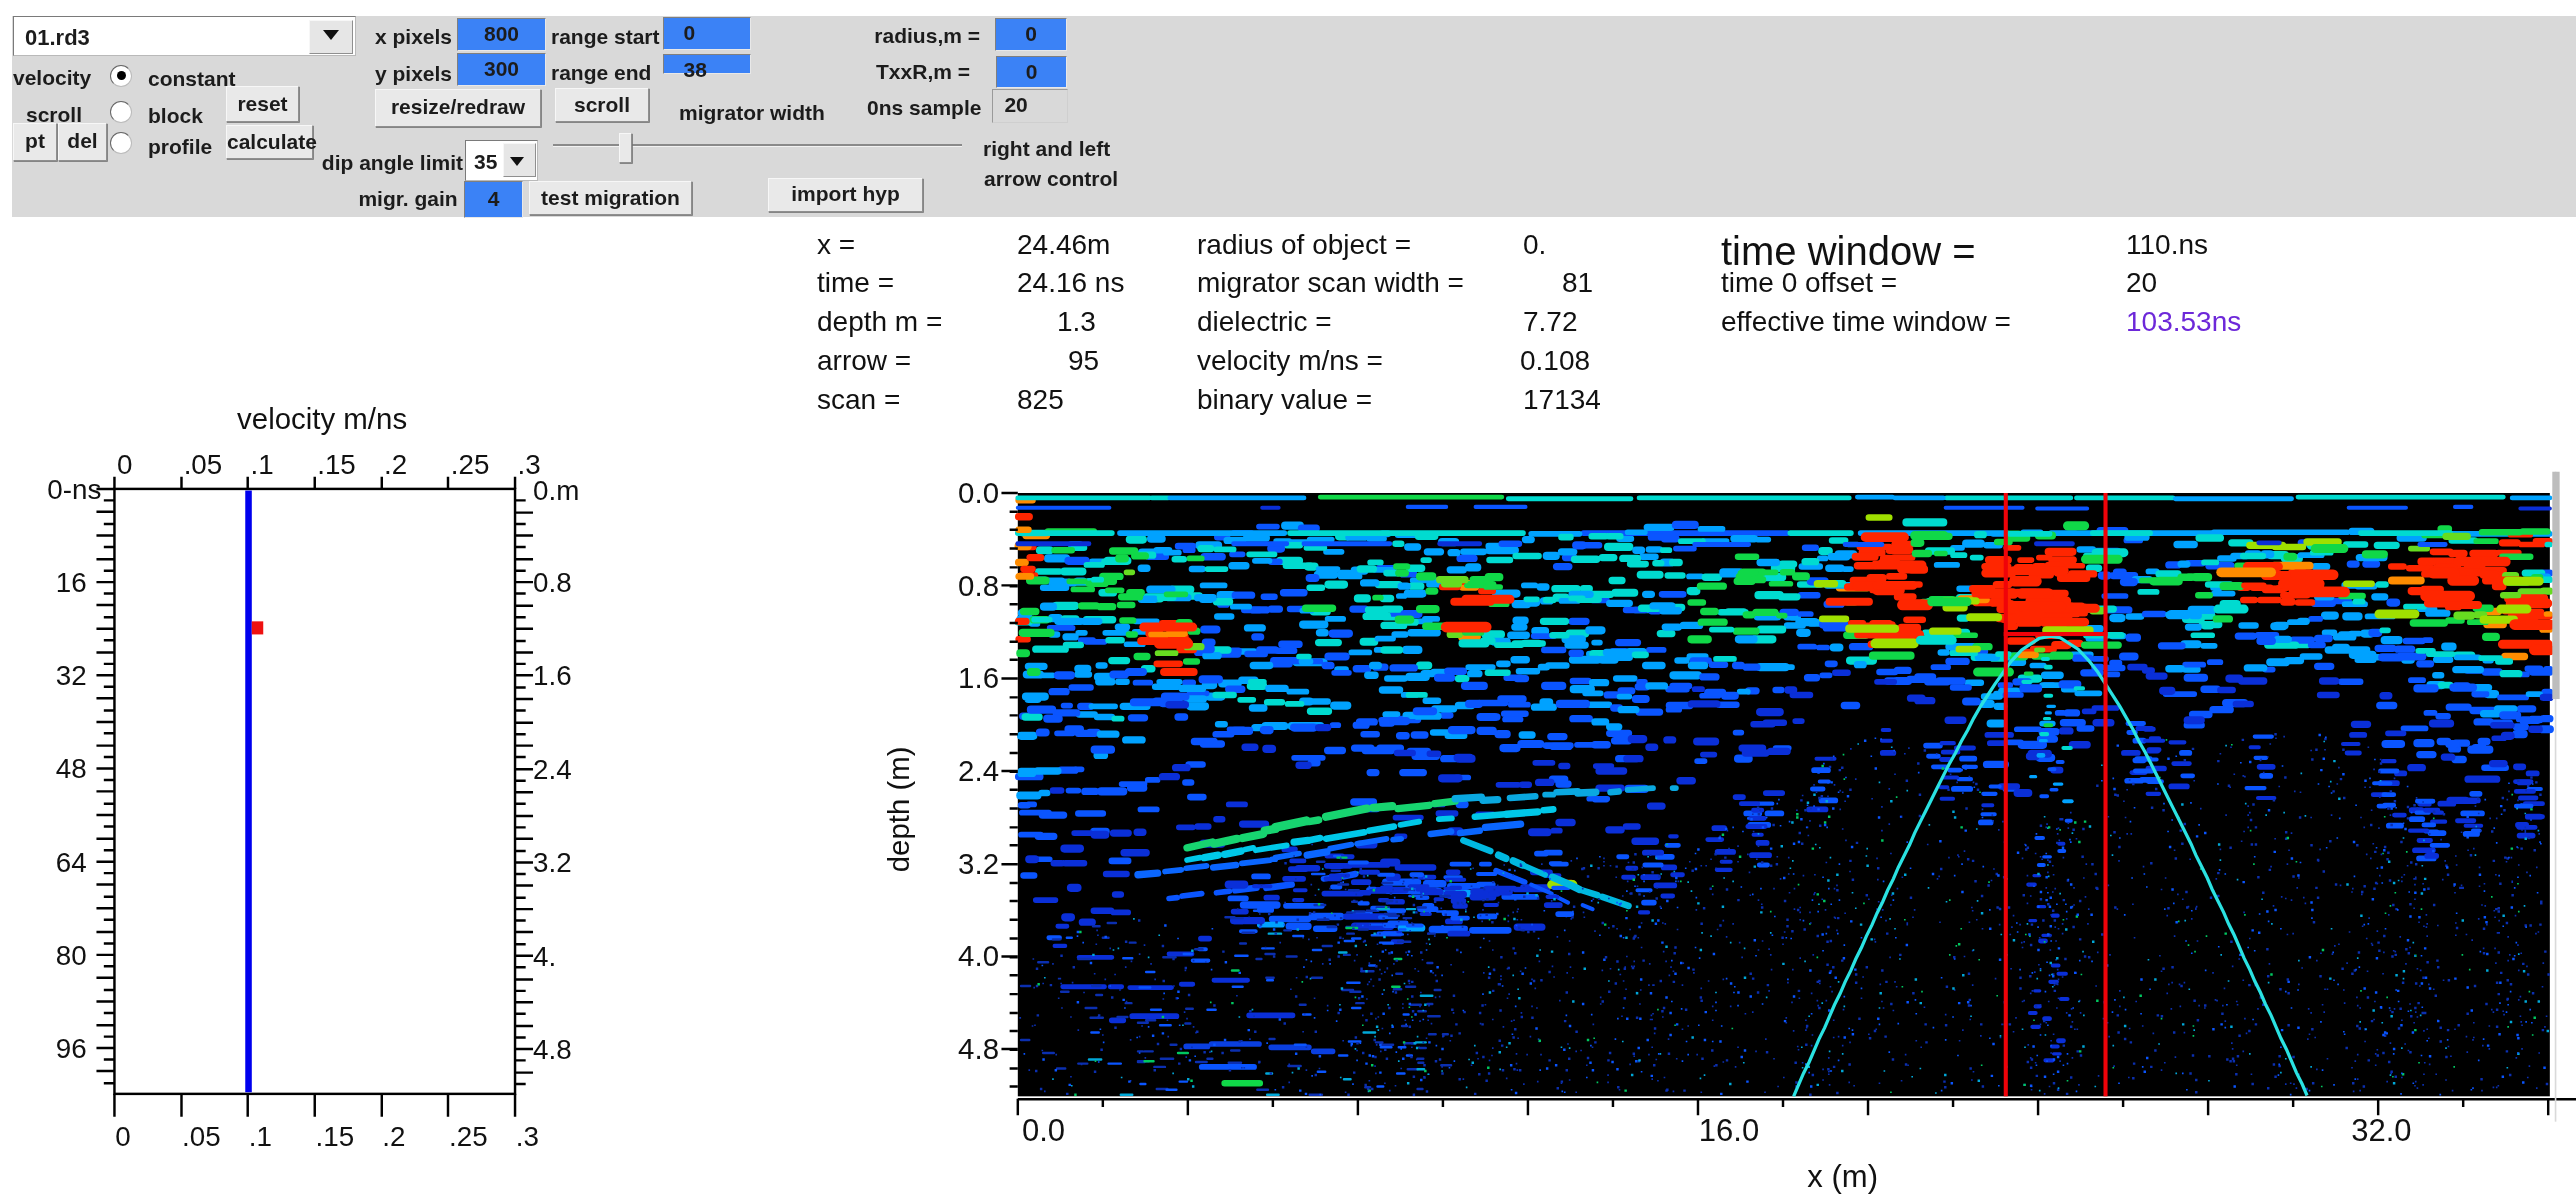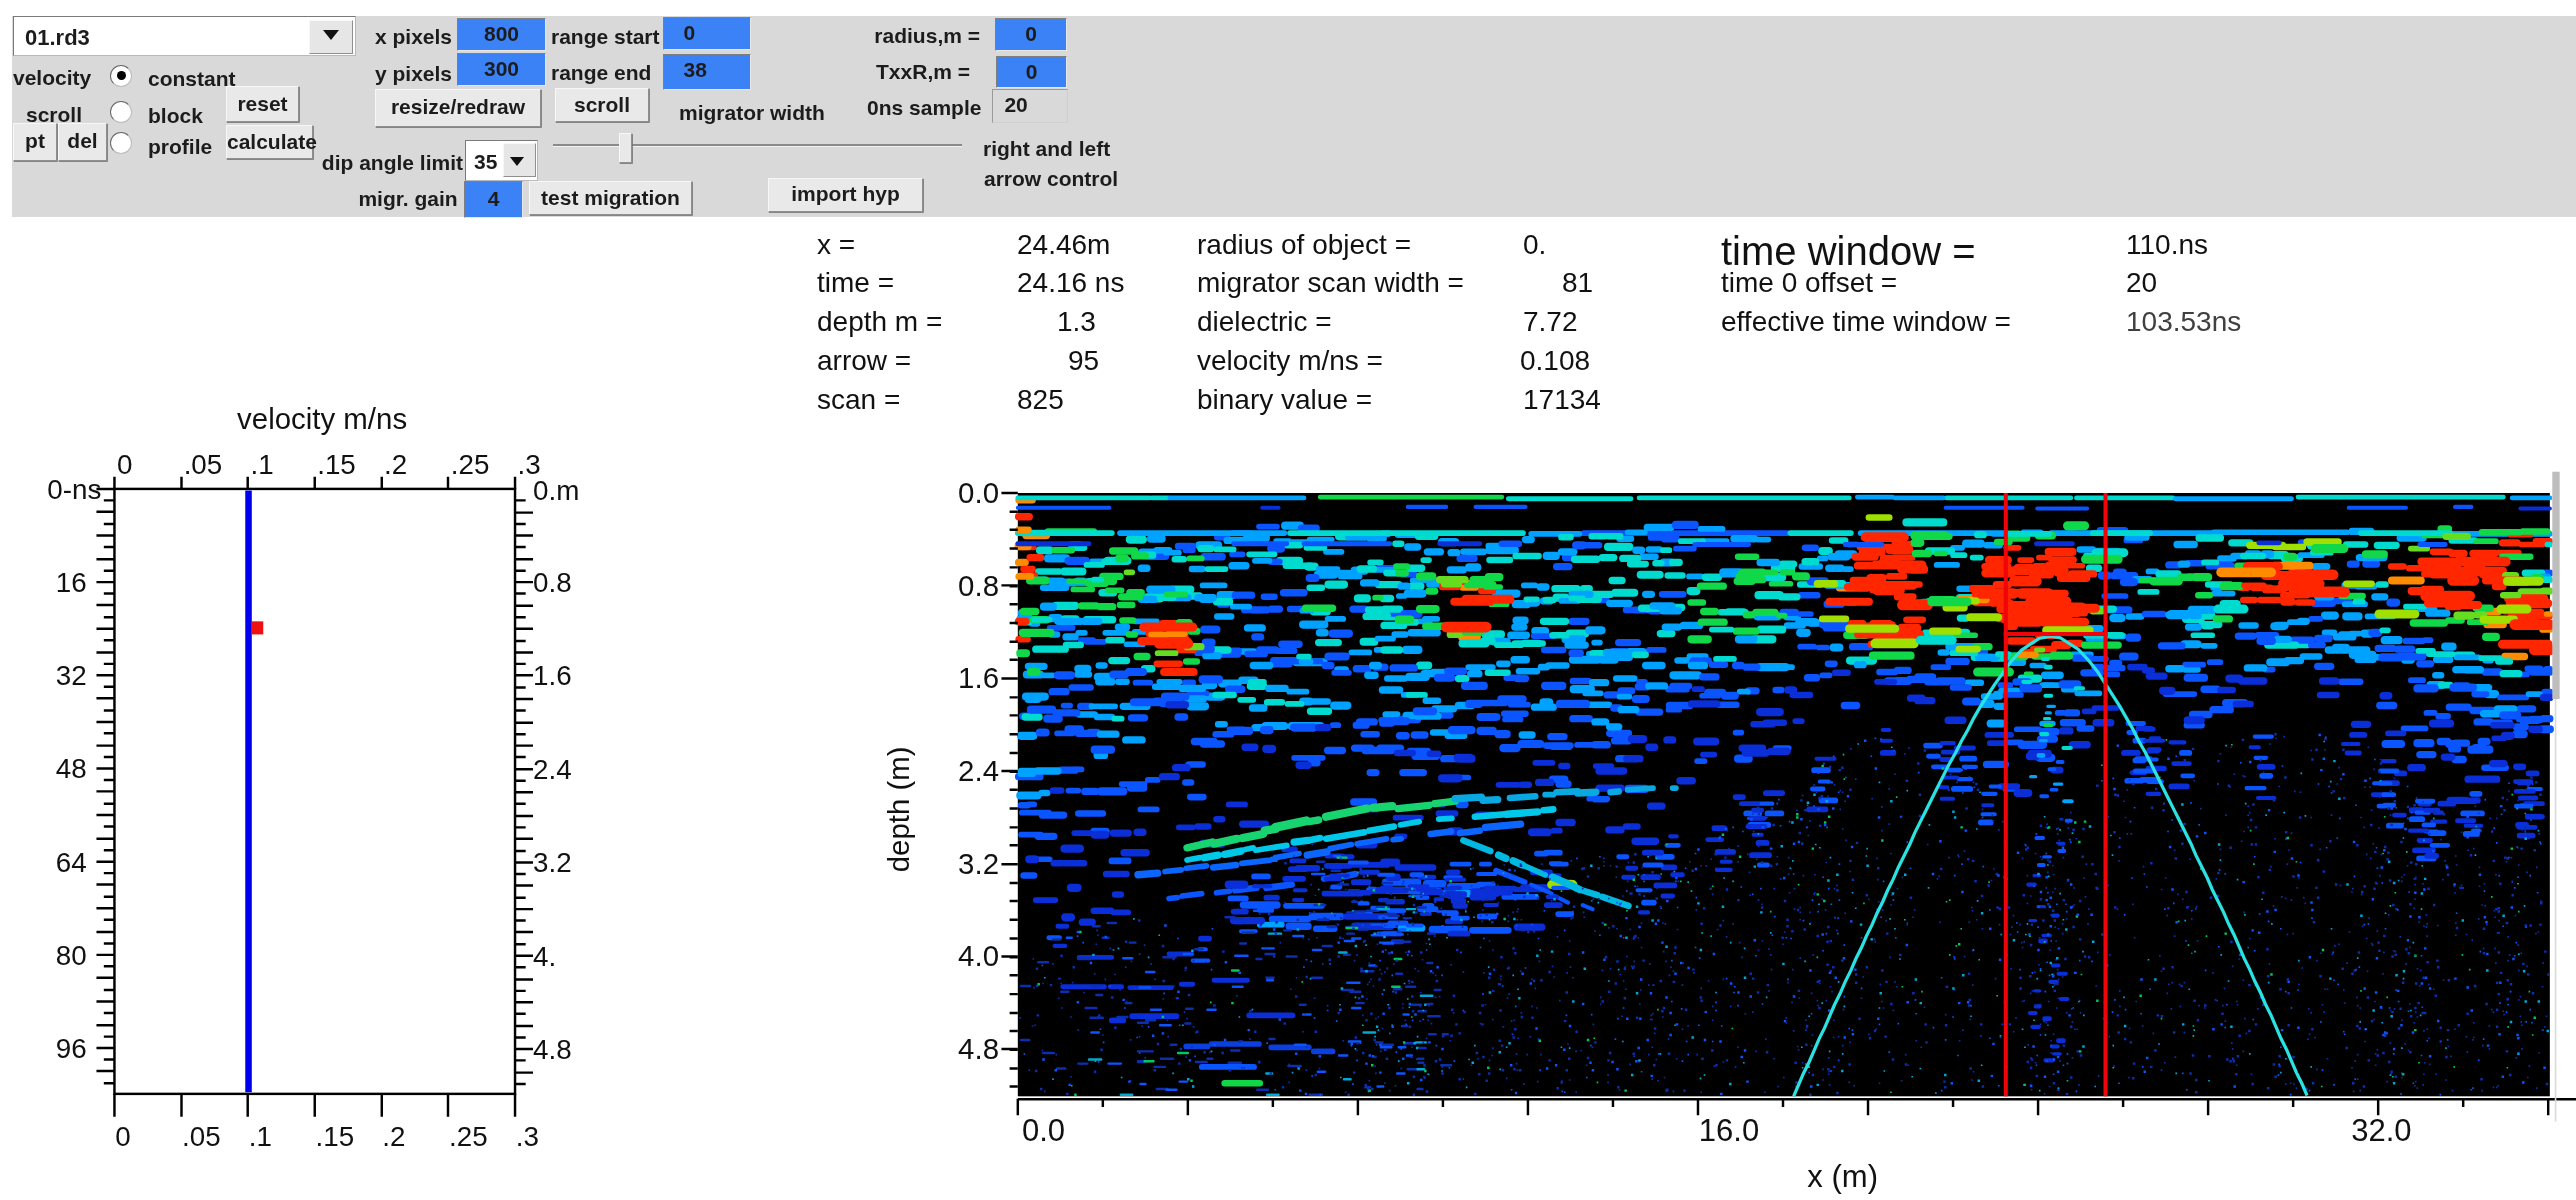--- a/index.html
+++ b/index.html
@@ -29,21 +29,21 @@
 <div class="btn" style="left:226px;top:125px;width:87px;height:34px;line-height:31px">calculate</div>
 <div class="btn" style="left:13px;top:123px;width:44px;height:38px;line-height:34px">pt</div>
 <div class="btn" style="left:58px;top:123px;width:49px;height:38px;line-height:34px">del</div>
 <div class="lbl" style="left:375px;top:25px">x pixels</div>
 <div class="lbl" style="left:375px;top:62px">y pixels</div>
 <div class="inp" style="left:457px;top:18px;width:89px;height:33px;line-height:29px">800</div>
 <div class="inp" style="left:457px;top:53px;width:89px;height:33px;line-height:29px">300</div>
 <div class="lbl" style="left:551px;top:24.5px">range start</div>
 <div class="lbl" style="left:551px;top:61px">range end</div>
 <div class="inp" style="left:663px;top:17px;width:88px;height:33px;line-height:29px;text-align:left;padding-left:19.6px">0</div>
-<div class="inp" style="left:663px;top:54px;width:88px;height:36px;line-height:29px;text-align:left;padding-left:19.6px">38</div>
+<div class="inp" style="left:663px;top:54px;width:88px;height:20px;line-height:29px;text-align:left;padding-left:19.6px">38</div>
 <div class="btn" style="left:375px;top:89px;width:166px;height:38px;line-height:34px">resize/redraw</div>
 <div class="btn" style="left:555px;top:88px;width:94px;height:34px;line-height:31px">scroll</div>
 <div class="lbl" style="left:679px;top:101px">migrator width</div>
 <div class="lbl" style="left:855px;top:24px;width:125px;text-align:right">radius,m =</div>
 <div class="lbl" style="left:855px;top:60px;width:115px;text-align:right">TxxR,m =</div>
 <div class="lbl" style="left:867px;top:96px">0ns sample</div>
 <div class="inp" style="left:995px;top:18px;width:72px;height:33px;line-height:29px">0</div>
 <div class="inp" style="left:996px;top:56px;width:71px;height:32px;line-height:29px">0</div>
 <div style="position:absolute;left:992px;top:89px;width:76px;height:34px;background:#d9d9d9;border:1.6px solid;border-color:#9a9a9a #cfcfcf #cfcfcf #9a9a9a;font-size:21px;font-weight:bold;color:#1c1c1c;line-height:30px;padding-left:11.4px">20</div>
 <div style="position:absolute;left:553px;top:144px;width:409px;height:2.5px;background:#8a8a8a;border-bottom:1.6px solid #f2f2f2"></div>
@@ -69,21 +69,21 @@
 <div style="position:absolute;font-size:28px;color:#111;white-space:nowrap;left:1017px;top:267px">24.16 ns</div>
 <div style="position:absolute;font-size:28px;color:#111;white-space:nowrap;left:1197px;top:267px">migrator scan width =</div>
 <div style="position:absolute;font-size:28px;color:#111;white-space:nowrap;left:1562px;top:267px">81</div>
 <div style="position:absolute;font-size:28px;color:#111;white-space:nowrap;left:1721px;top:267px">time 0 offset =</div>
 <div style="position:absolute;font-size:28px;color:#111;white-space:nowrap;left:2126px;top:267px">20</div>
 <div style="position:absolute;font-size:28px;color:#111;white-space:nowrap;left:817px;top:306px">depth m =</div>
 <div style="position:absolute;font-size:28px;color:#111;white-space:nowrap;left:1057px;top:306px">1.3</div>
 <div style="position:absolute;font-size:28px;color:#111;white-space:nowrap;left:1197px;top:306px">dielectric =</div>
 <div style="position:absolute;font-size:28px;color:#111;white-space:nowrap;left:1523px;top:306px">7.72</div>
 <div style="position:absolute;font-size:28px;color:#111;white-space:nowrap;left:1721px;top:306px">effective time window =</div>
-<div style="position:absolute;font-size:28px;color:#404040;white-space:nowrap;left:2126px;top:306px">103.53ns</div>
+<div style="position:absolute;font-size:28px;color:#6d28d9;white-space:nowrap;left:2126px;top:306px">103.53ns</div>
 <div style="position:absolute;font-size:28px;color:#111;white-space:nowrap;left:817px;top:345px">arrow =</div>
 <div style="position:absolute;font-size:28px;color:#111;white-space:nowrap;left:1068px;top:345px">95</div>
 <div style="position:absolute;font-size:28px;color:#111;white-space:nowrap;left:1197px;top:345px">velocity m/ns =</div>
 <div style="position:absolute;font-size:28px;color:#111;white-space:nowrap;left:1520px;top:345px">0.108</div>
 <div style="position:absolute;font-size:28px;color:#111;white-space:nowrap;left:817px;top:384px">scan =</div>
 <div style="position:absolute;font-size:28px;color:#111;white-space:nowrap;left:1017px;top:384px">825</div>
 <div style="position:absolute;font-size:28px;color:#111;white-space:nowrap;left:1197px;top:384px">binary value =</div>
 <div style="position:absolute;font-size:28px;color:#111;white-space:nowrap;left:1523px;top:384px">17134</div>
 <svg width="2576" height="1201" viewBox="0 0 3151 1469" xmlns="http://www.w3.org/2000/svg" style="position:absolute;left:0;top:0" font-family="Liberation Sans, sans-serif">
 <rect x="140" y="598" width="490" height="740" fill="none" stroke="#000" stroke-width="3"></rect>

